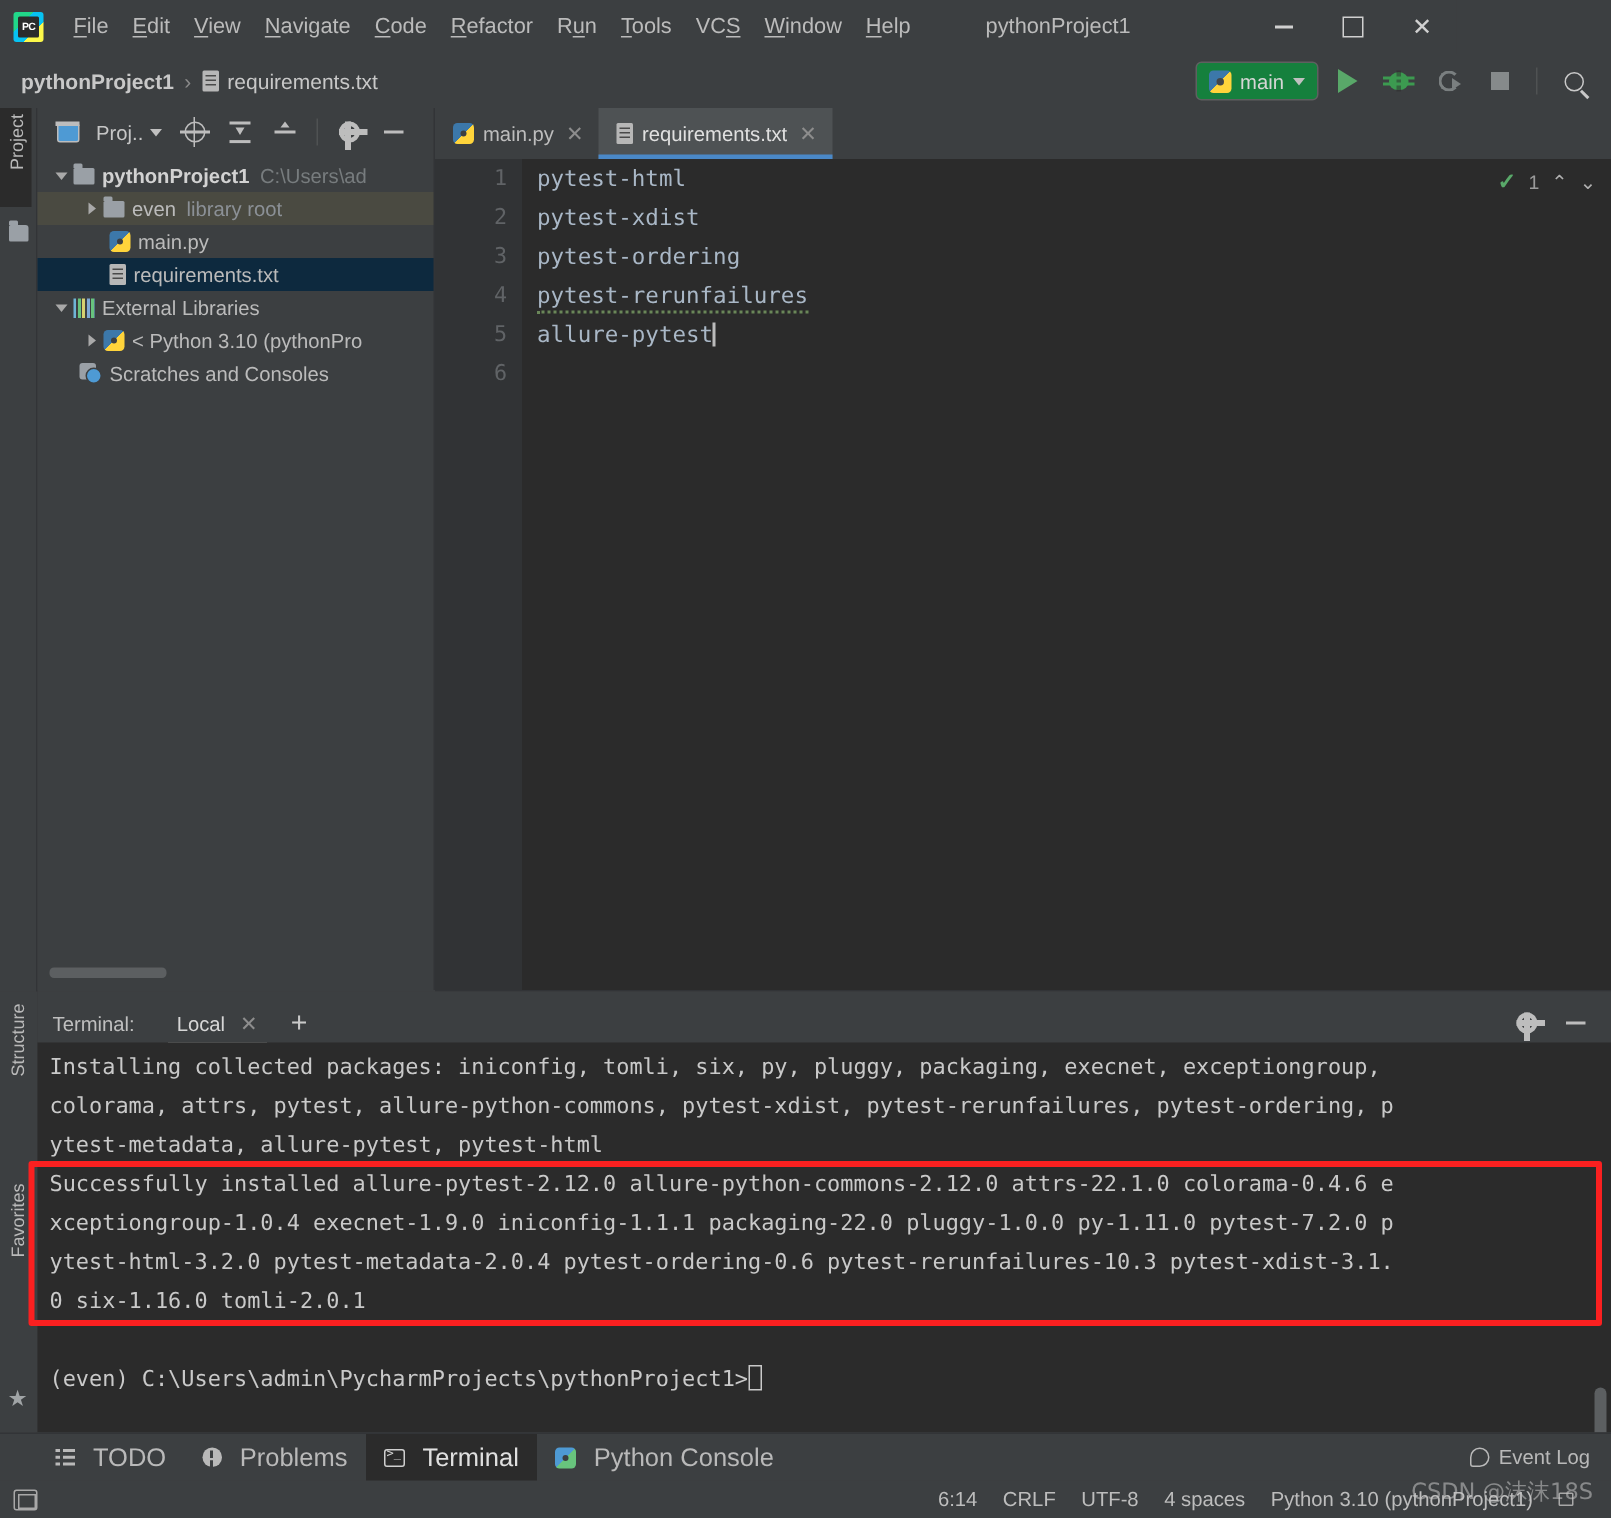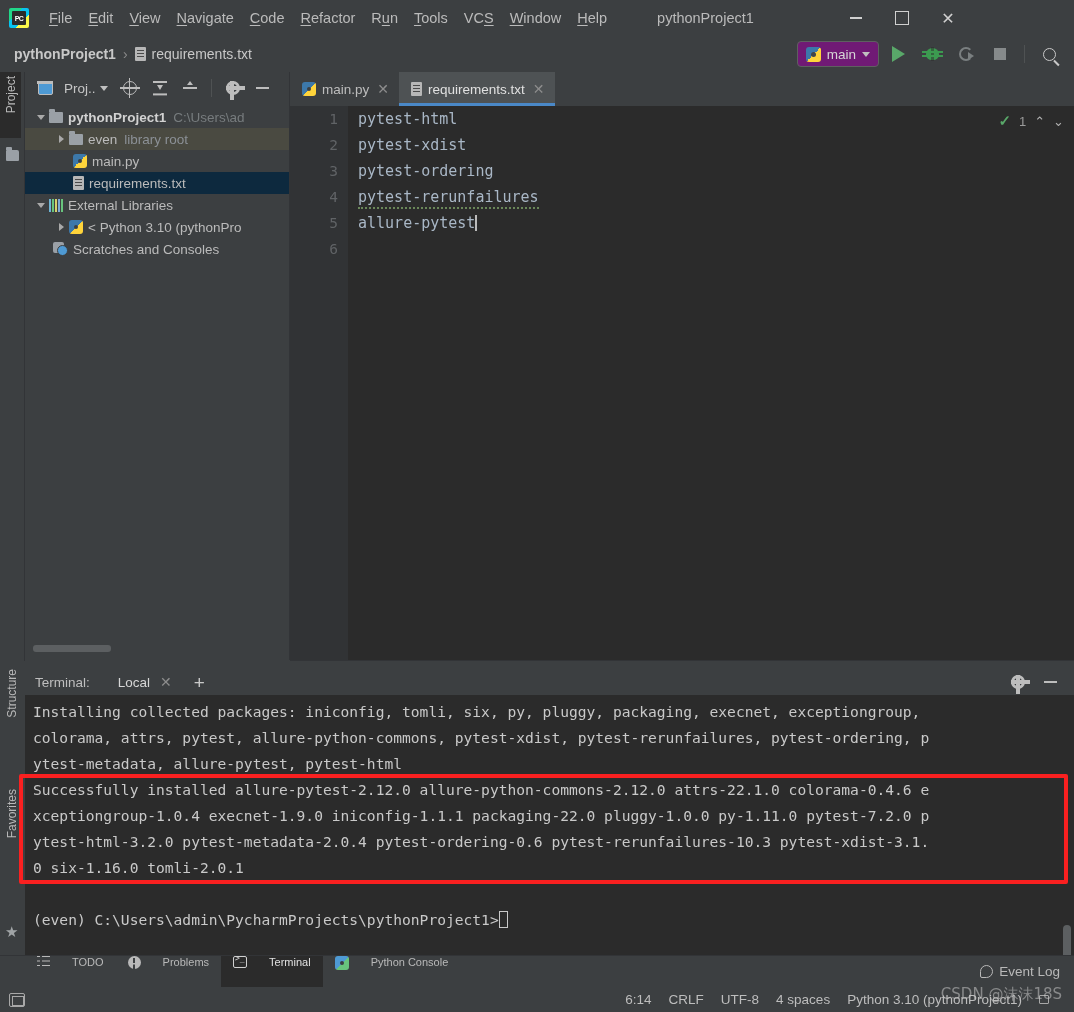--- a/index.html
+++ b/index.html
@@ -56,21 +56,21 @@
     display:inline-block; width:11px; height:14px; background:#b7b7b7; border-radius:1px;
     position:relative; margin-right:6px; vertical-align:-2px;
   }
   .ico-txtfile::after{
     content:""; position:absolute; left:2px; top:3px; width:7px; height:1px; background:#4a4a4a;
     box-shadow:0 3px 0 #4a4a4a, 0 6px 0 #4a4a4a;
   }
   .run-area { margin-left: auto; display: flex; align-items: center; padding-right: 10px; gap: 4px; }
   .runconfig {
     display: flex; align-items: center; gap: 6px; height: 26px;
-    border: 1px solid #5e6060; border-radius: 4px; padding: 0 8px; background: #701a75;
+    border: 1px solid #5e6060; border-radius: 4px; padding: 0 8px; background: #15803d;
   }
   .py-ico {
     width: 15px; height: 15px; border-radius: 3px;
     background: linear-gradient(135deg, #3c78aa 0 50%, #ffd43b 50% 100%);
     position: relative;
   }
   .py-ico::after{ content:""; position:absolute; left:5px; top:5px; width:5px; height:5px; background:#434649; border-radius:50%;}
   .runconfig-label { color: #d6d6d6; font-size: 13.5px; }
   .caret-dn { width:0;height:0;border-left:4px solid transparent;border-right:4px solid transparent;border-top:5px solid #c0c0c0; }
   .tb-ico { width: 30px; height: 30px; display: flex; align-items: center; justify-content: center; }
@@ -217,21 +217,21 @@
   .term-caret { display:inline-block;width:9px;height:17px;border:1.5px solid #c9c9c9;vertical-align:-3px; }
 
   
   .leftstrip-bot { position:absolute; left:0; top:661px; width:25px; height:294px; background:#3c3f41; }
   .vtab-struct { position:absolute; left:5px; top:8px; }
   .vtab-fav { position:absolute; left:5px; top:128px; }
   .fav-star { position:absolute; left:5px; bottom:14px; color:#a0a4a6; font-size:15px; }
 
   
   .bottombar { position:absolute; left:0; top:955px; width:1074px; height:32px; background:#3c3f41; border-top:1px solid #323437; display:flex; align-items:center; }
-  .bb-item { display:flex;align-items:flex-start;gap:22px;height:32px;padding:0 12px;color:#b9b9b9;font-size:11px; }
+  .bb-item { display:flex;align-items:center;gap:12px;height:32px;padding:0 12px;color:#b9b9b9;font-size:17px; }
   .bb-item.active { background:#2b2b2b; color:#e0e0e0; }
   .bb-right { margin-left:auto;display:flex;align-items:center;gap:6px;padding-right:14px;color:#b9b9b9;font-size:13.5px; }
   .ico-todo { width:13px;height:11px;position:relative; }
   .ico-todo::before{content:"";position:absolute;left:0;top:0;width:3px;height:1.6px;background:#b9b9b9;box-shadow:0 4.5px 0 #b9b9b9,0 9px 0 #b9b9b9;}
   .ico-todo::after{content:"";position:absolute;left:5px;top:0;width:8px;height:1.6px;background:#b9b9b9;box-shadow:0 4.5px 0 #b9b9b9,0 9px 0 #b9b9b9;}
   .ico-prob { width:13px;height:13px;border-radius:50%;background:#b9b9b9;position:relative; }
   .ico-prob::after{content:"";position:absolute;left:5.6px;top:2.4px;width:1.8px;height:5px;background:#3c3f41;box-shadow:0 6.5px 0 #3c3f41;}
   .ico-term { width:14px;height:12px;border:1.5px solid #d0d0d0;border-radius:2px;position:relative; }
   .ico-term::after{content:">_";position:absolute;left:1px;top:-3px;font-size:8px;color:#d0d0d0;font-family:"DejaVu Sans Mono",monospace;}
   .ico-pycon { width:14px;height:14px;border-radius:3px;background:linear-gradient(135deg,#4e9ad4 0 50%,#68c47d 50% 100%);position:relative; }

